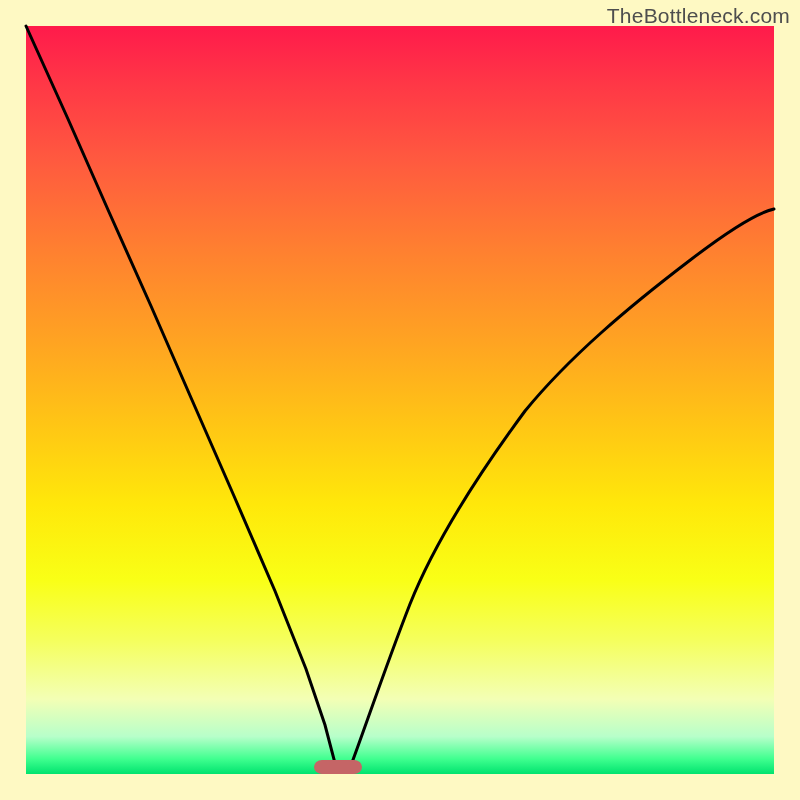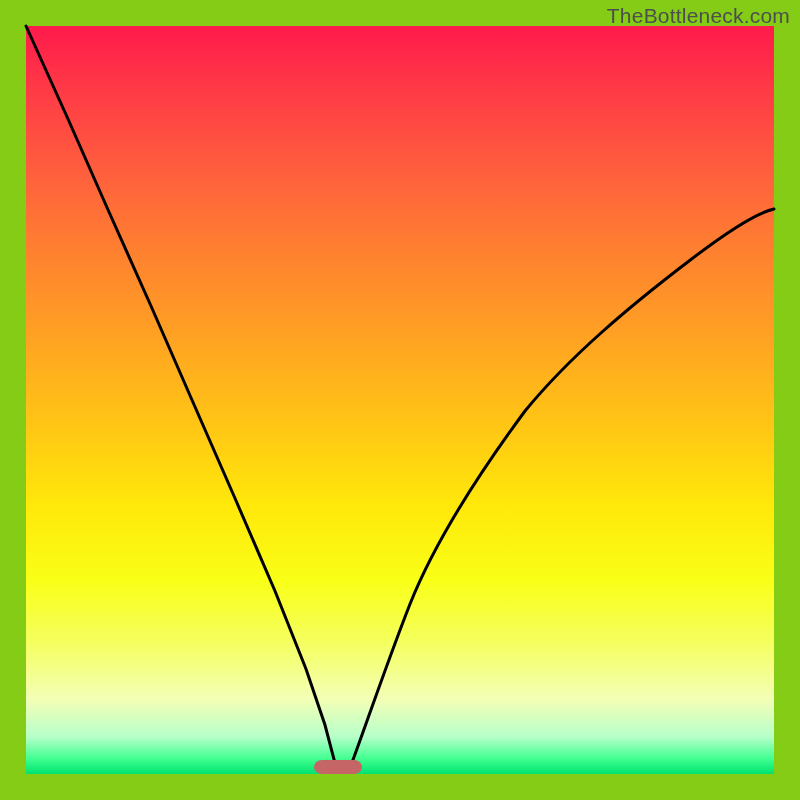--- a/index.html
+++ b/index.html
@@ -8,21 +8,21 @@
     width: 800px;
     height: 800px;
     background: #000;
     overflow: hidden;
     font-family: Arial, Helvetica, sans-serif;
   }
   .frame {
     position: relative;
     width: 800px;
     height: 800px;
-    background: #84cc16;
+    background: #fef9c3;
   }
   .plot {
     position: absolute;
     left: 26px;
     top: 26px;
     width: 748px;
     height: 748px;
     background: linear-gradient(
       to bottom,
       #ff1a4b 0%,

